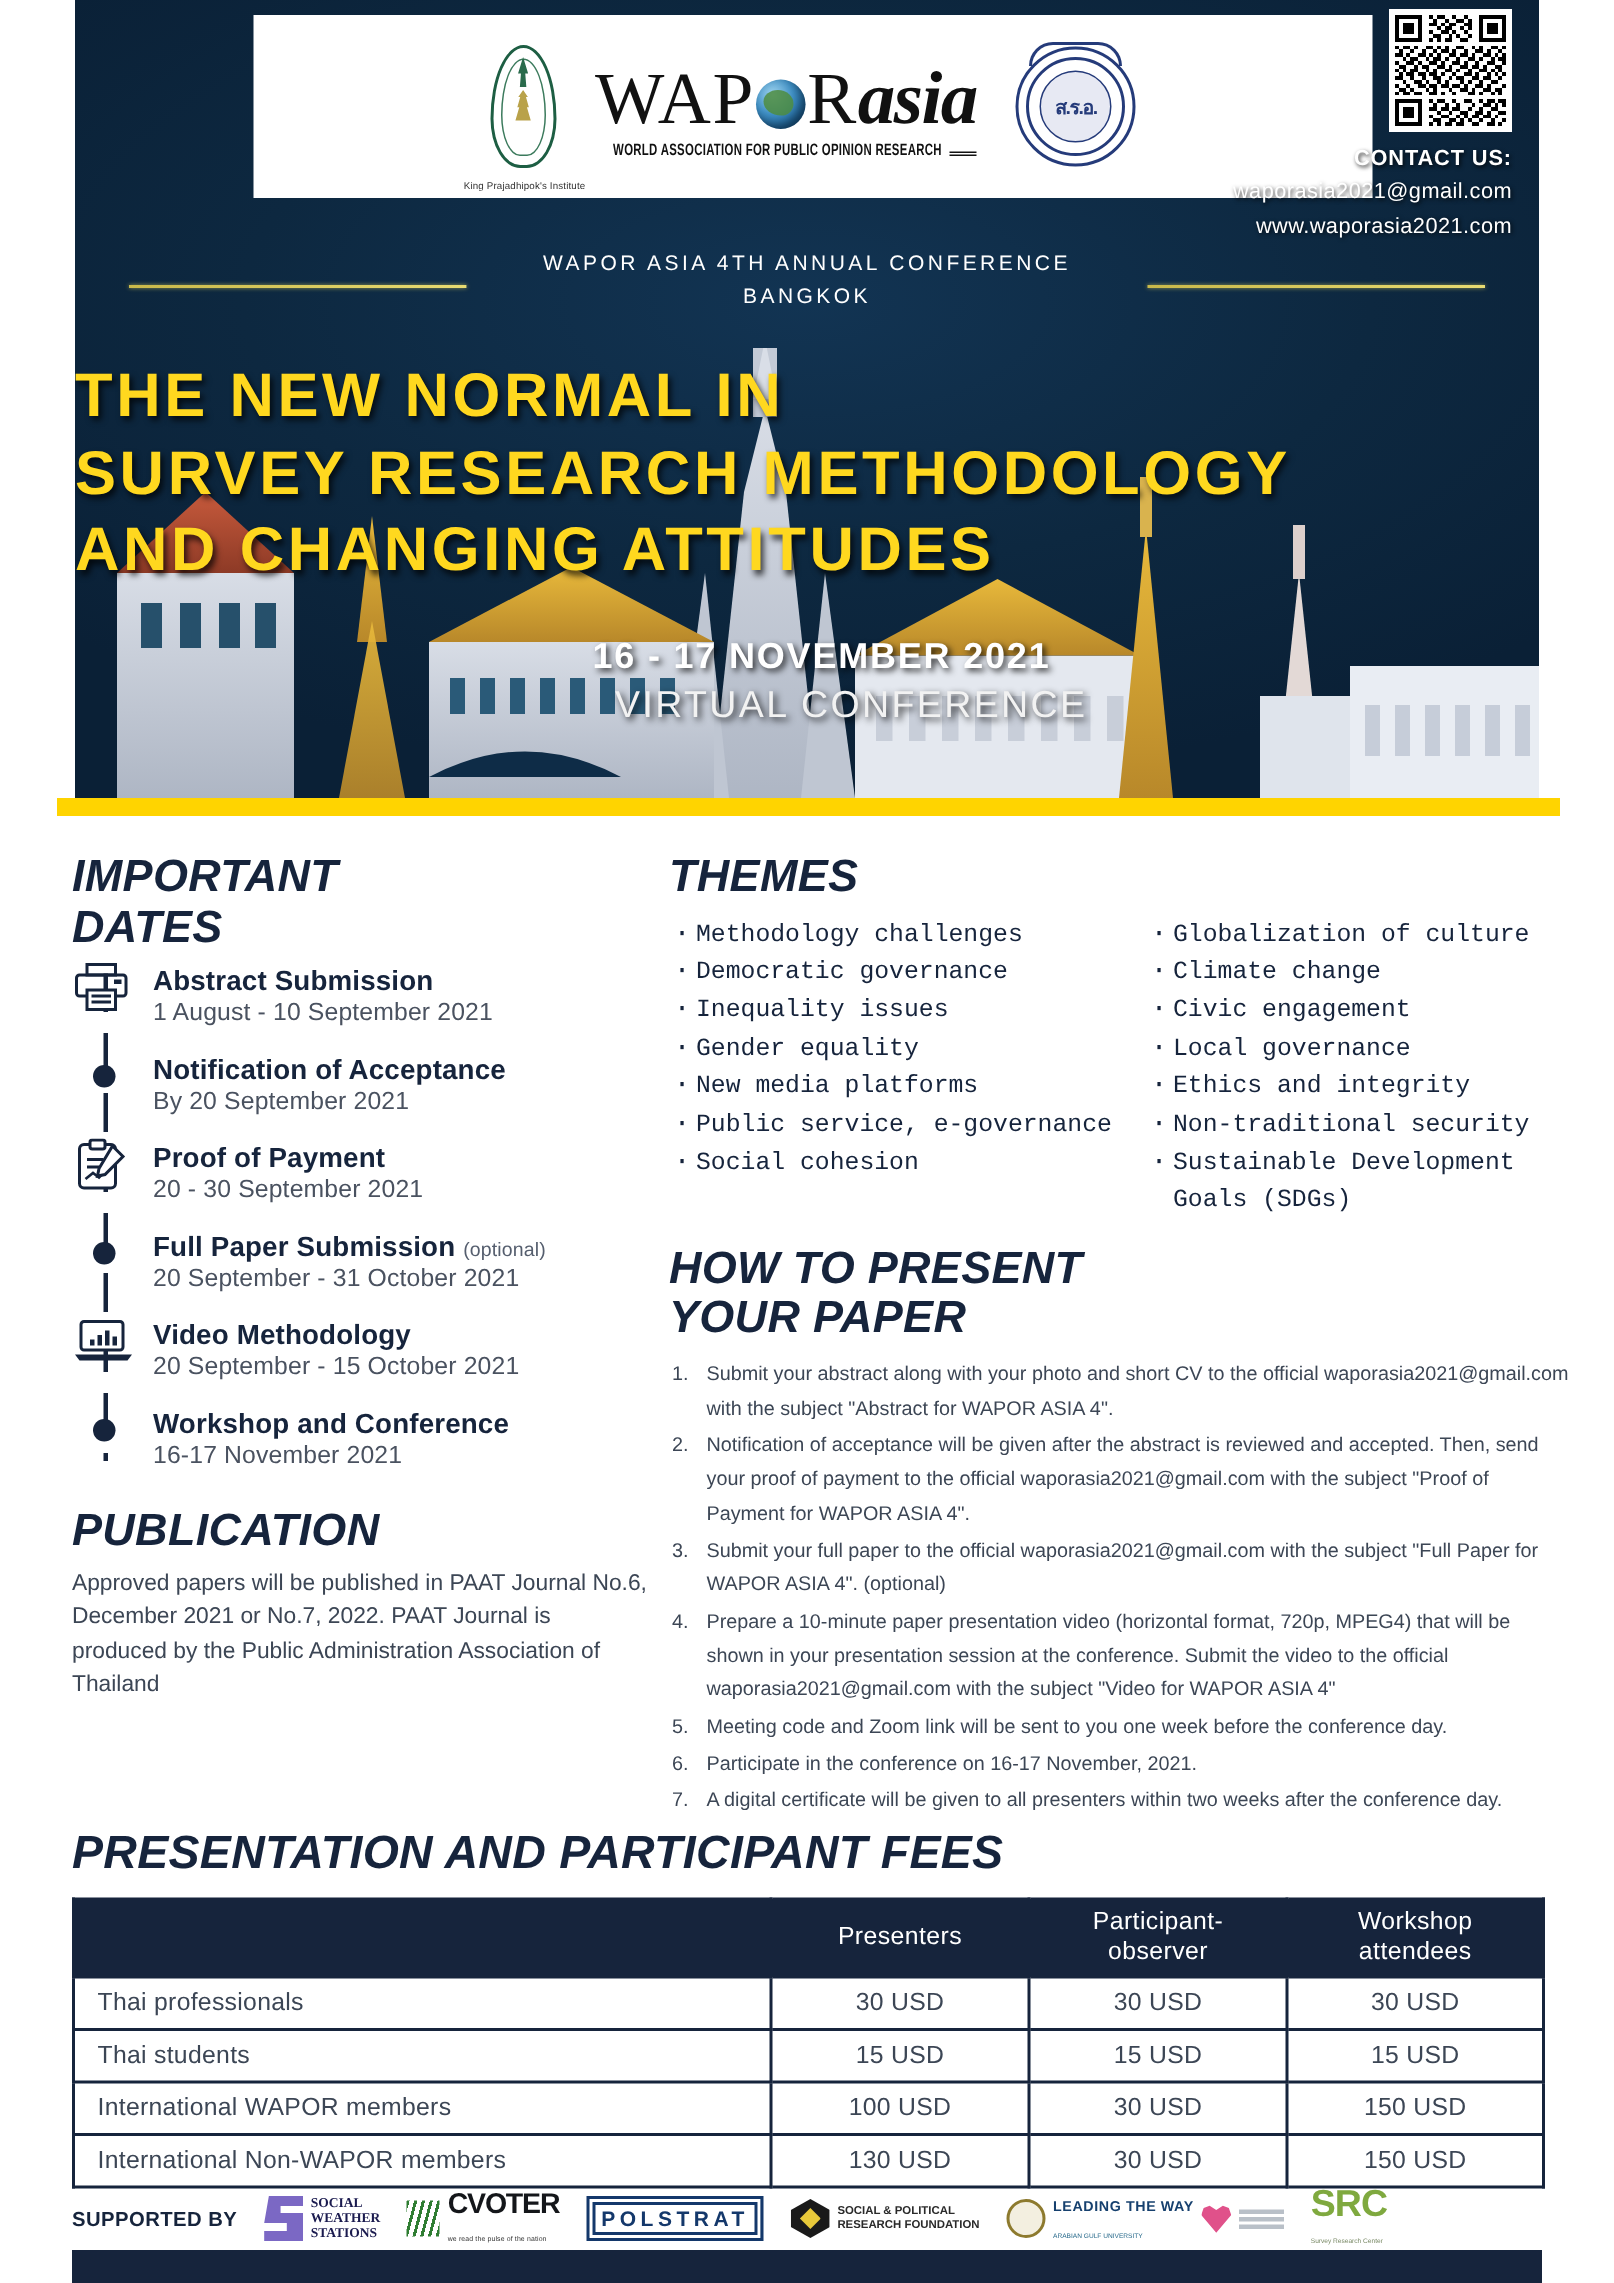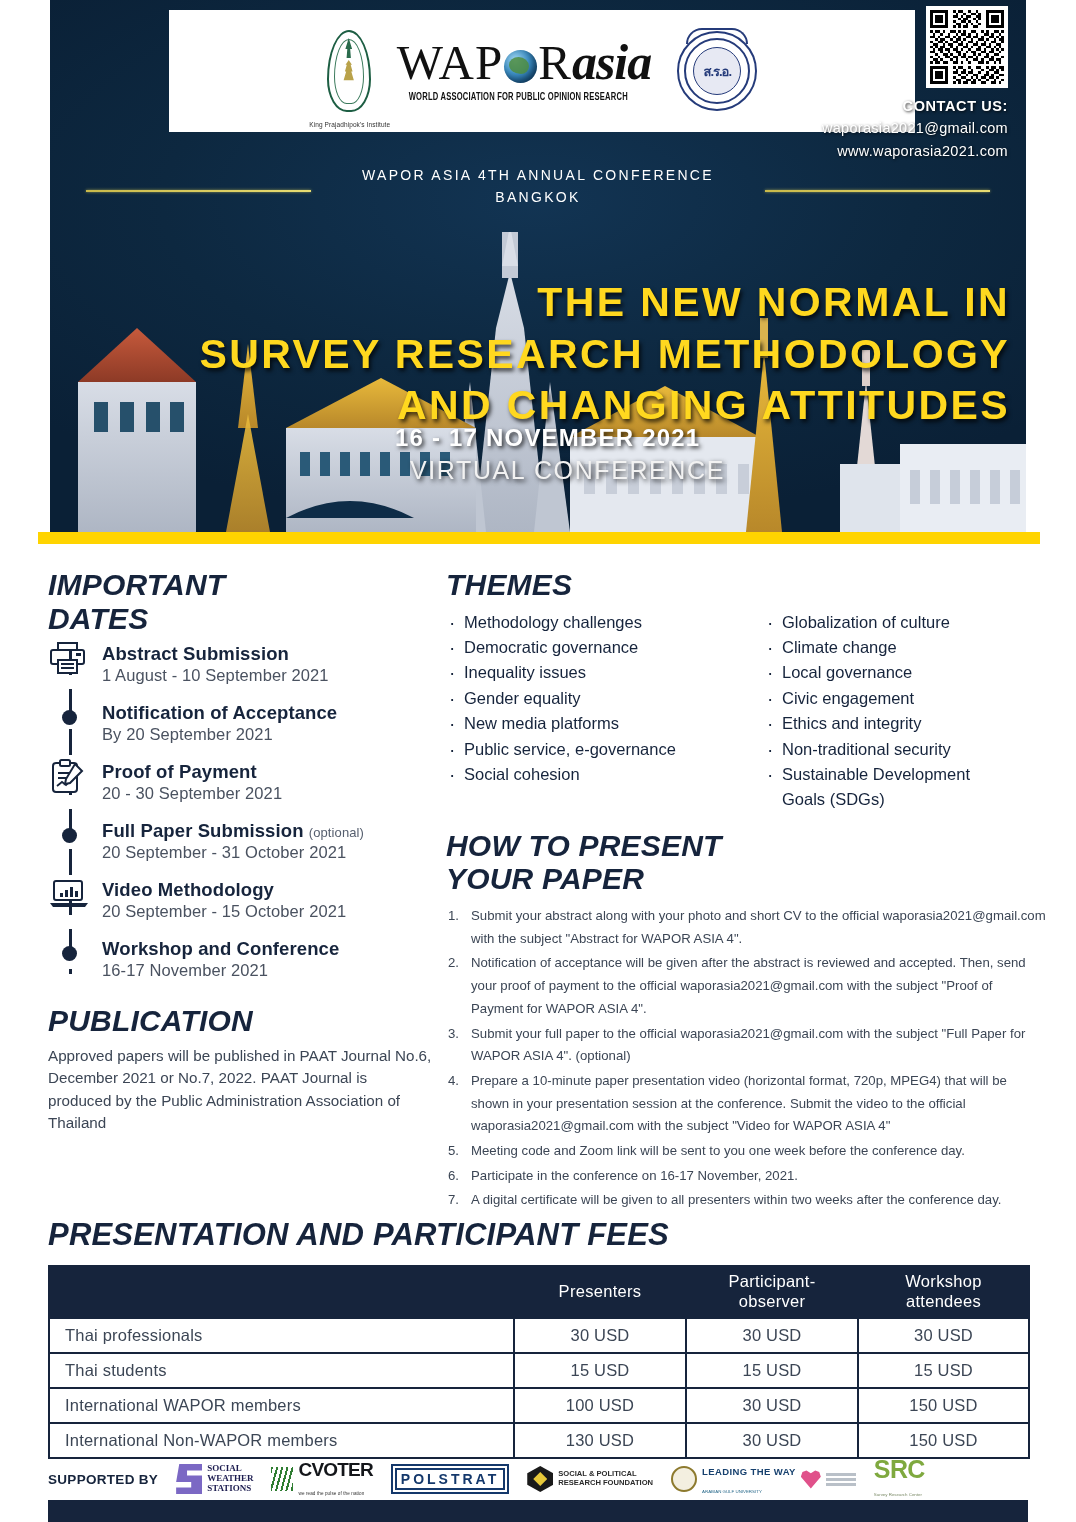--- a/index.html
+++ b/index.html
@@ -63,21 +63,21 @@
   }
   .wapor-asia {
     font-family:"Liberation Serif", serif; font-style:italic; font-weight:700;
     font-size:50px; color:#111; letter-spacing:-1px;
   }
   .wapor-sub {
     font-size:7.6px; letter-spacing:.2px; color:#111; font-weight:700;
     transform:scaleY(1.45); transform-origin:left center; display:inline-block;
     white-space:nowrap;
   }
-  .wapor-subrow { display:flex; align-items:flex-start; gap:5px; margin-top:5px; padding-left:12px;flex-direction:column; }
+  .wapor-subrow { display:flex; align-items:flex-end; gap:5px; margin-top:5px; padding-left:12px; }
   .wapor-rule { flex:1; height:3px; border-top:1.5px solid #111; border-bottom:1.5px solid #111; background:#fff; max-width:160px;}
   .paat-seal { width:80px; height:80px; position:relative; flex:0 0 auto; }
   .paat-seal .r1 { position:absolute; inset:0; border:2.5px solid #253b7a; border-radius:50%; }
   .paat-seal .r2 { position:absolute; inset:7px; border:2px solid #253b7a; border-radius:50%; }
   .paat-seal .r3 { position:absolute; inset:16px; border:1.5px solid #253b7a; border-radius:50%; background:#e7e9f3;}
   .paat-seal .thai { position:absolute; inset:0; display:flex; align-items:center; justify-content:center;
      font-size:13px; color:#253b7a; font-weight:700; letter-spacing:-1px; line-height:1;}
   .paat-seal .arc { position:absolute; left:50%; top:-3px; transform:translateX(-50%);
      width:62px; height:16px; border:2px solid #253b7a; border-bottom:none; border-radius:31px 31px 0 0;}
 
@@ -87,23 +87,23 @@
   }
   .rule-left, .rule-right {
     position:absolute; top:190px; height:2px;
     background: linear-gradient(90deg, #c9b94a, #e8dc72);
     box-shadow: 0 0 3px rgba(220,210,90,.7);
   }
   .rule-left { left:36px; width:225px; }
   .rule-right { right:36px; width:225px; }
 
   .hero-title {
-    position:absolute; left:0; right:16px; top:238px; text-align:right;
+    position:absolute; left:0; right:16px; top:238px; text-align:left;
     color:#FFD81F; font-size:41px; font-weight:700; letter-spacing:2.4px;
-    line-height:1.26; text-shadow: 2px 3px 4px rgba(0,0,0,.75); margin-top: 39px;
+    line-height:1.26; text-shadow: 2px 3px 4px rgba(0,0,0,.75);
   }
   .hero-date {
     position:absolute; left:345px; top:424px; color:#ffffff;
     font-size:24px; font-weight:700; letter-spacing:1.2px;
     text-shadow: 2px 2px 4px rgba(0,0,0,.8);
   }
   .hero-virtual {
     position:absolute; left:360px; top:456px; color:#f2f2f2;
     font-size:25px; letter-spacing:1.6px; font-weight:400;
     text-shadow: 2px 2px 5px rgba(0,0,0,.85);
@@ -150,21 +150,21 @@
     border-radius:50%; background:#16243c;
   }
   .tl-title { font-size:18.5px; font-weight:700; color:#16243c; letter-spacing:.1px; }
   .tl-title .opt { font-size:13px; font-weight:400; color:#555e6e; }
   .tl-date { font-size:16.5px; color:#4a5260; letter-spacing:.1px; margin-top:1px; }
 
   
   .themes-cols { display:flex; gap:18px; margin-top:8px; }
   .themes-cols ul { list-style:none; }
   .themes-cols li {
-    font-size:16.5px; color:#16243c; line-height:1.54; position:relative; padding-left:18px;
+    font-size:16.5px; color:#16243c; line-height:1.54; position:relative; padding-left:18px;font-family:Liberation Mono, monospace;
   }
   .themes-cols li::before {
     content:"·"; position:absolute; left:3px; top:-2px; font-size:19px; color:#16243c;
   }
   .themes-cols li.cont::before { content:""; }
   .themes-cols li.cont { padding-left:18px; }
   .col-a { width:300px; } .col-b { width:270px; }
 
   .h2-how { margin-top:16px; }
   .howlist { list-style:none; counter-reset:hw; margin-top:9px; }
@@ -505,22 +505,22 @@
         <li>Democratic governance</li>
         <li>Inequality issues</li>
         <li>Gender equality</li>
         <li>New media platforms</li>
         <li>Public service, e-governance</li>
         <li>Social cohesion</li>
       </ul>
       <ul class="col-b">
         <li>Globalization of culture</li>
         <li>Climate change</li>
+        <li>Civic engagement</li>
         <li>Local governance</li>
-        <li>Civic engagement</li>
         <li>Ethics and integrity</li>
         <li>Non-traditional security</li>
         <li>Sustainable Development</li>
         <li class="cont">Goals (SDGs)</li>
       </ul>
     </div>
 
     <div class="h2 h2-how">
       <div>HOW TO PRESENT</div>
       <div>YOUR PAPER</div>

